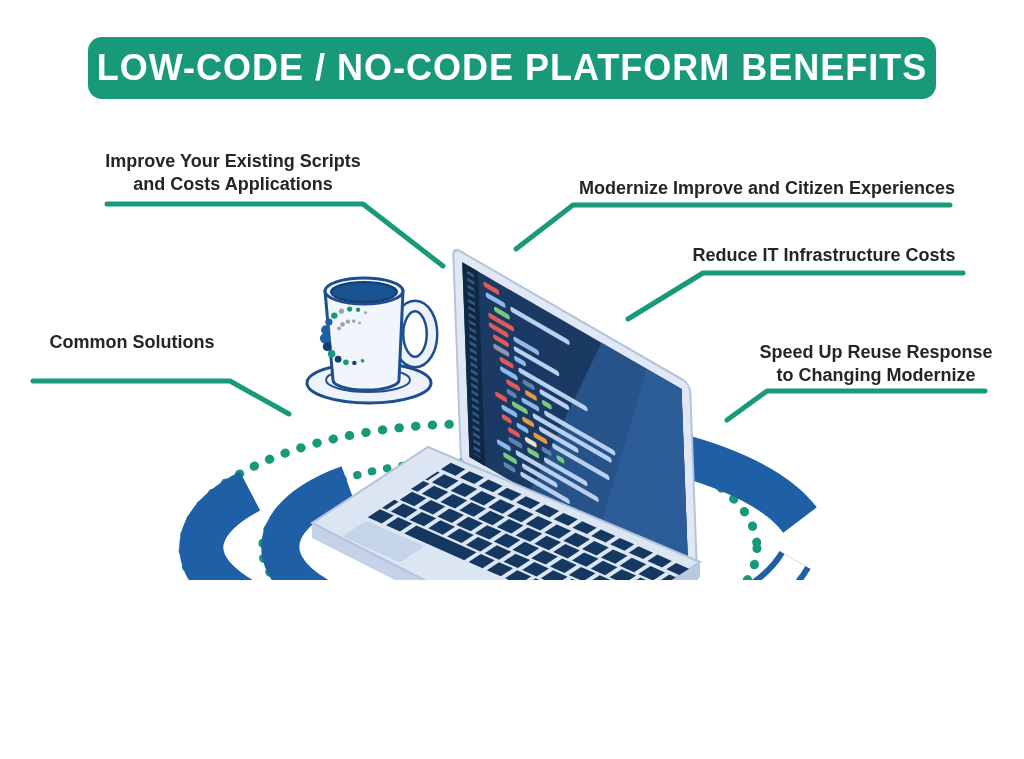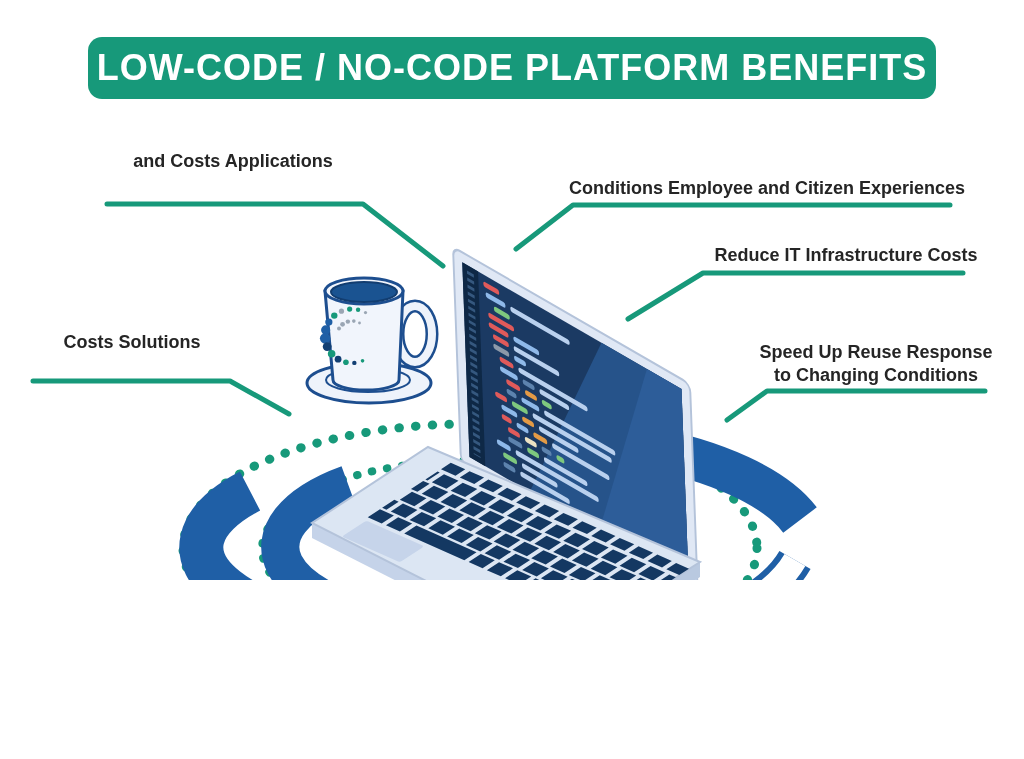--- a/index.html
+++ b/index.html
@@ -6,21 +6,21 @@
   .stage{position:relative;width:1024px;height:580px;background:#ffffff;overflow:hidden;
          font-family:"Liberation Sans",sans-serif;}
   .banner{position:absolute;left:88px;top:37px;width:848px;height:62px;border-radius:14px;
           background:#17997A;display:flex;align-items:center;justify-content:center;}
   .banner .t{color:#ffffff;font-weight:bold;font-size:36px;letter-spacing:1px;white-space:nowrap;}
   svg.art{position:absolute;left:0;top:0;}
   .benefit{position:absolute;transform:translateX(-50%);text-align:center;font-weight:bold;
            font-size:18px;line-height:23px;color:#252525;white-space:nowrap;}
   .b1{left:233px;top:150px;}
   .b2{left:767px;top:177px;}
-  .b3{left:846px;top:244px;}
+  .b3{left:824px;top:244px;}
   .b4{left:132px;top:331px;}
   .b5{left:876px;top:341px;}
   .logo{position:absolute;left:425px;top:690px;height:64px;display:flex;align-items:center;}
   .logo svg{display:block;}
   .logo-text{font-size:42px;font-weight:normal;color:#272727;letter-spacing:1px;line-height:1;
              margin-left:2px;margin-top:4px;}
   .logo-i{position:relative;display:inline-block;}
   .logo-i::after{content:"";position:absolute;left:50%;top:4px;transform:translateX(-50%);
                  width:8px;height:8px;border-radius:50%;background:#2D6FB7;}
 </style>
@@ -152,36 +152,37 @@
           <rect x="2" y="72" width="54" height="20" rx="2" fill="#c6d4ea"></rect>
         </g>
     </g>
   </svg>
 
   <div class="banner">
     <span class="t">LOW-CODE / NO-CODE PLATFORM BENEFITS</span>
   </div>
 
   <div class="benefit b1">
+    <div class="l">Improve Your Existing Scripts</div>
     <div class="l">and Costs Applications</div>
   </div>
   <div class="benefit b2">
-    <div class="l">Conditions Employee and Citizen Experiences</div>
+    <div class="l">Modernize Improve and Citizen Experiences</div>
     <div class="l"></div>
   </div>
   <div class="benefit b3">
     <div class="l">Reduce IT Infrastructure Costs</div>
     <div class="l"></div>
   </div>
   <div class="benefit b4">
-    <div class="l">Costs Solutions</div>
+    <div class="l">Common Solutions</div>
   </div>
   <div class="benefit b5">
     <div class="l">Speed Up Reuse Response</div>
-    <div class="l">to Changing Conditions</div>
+    <div class="l">to Changing Modernize</div>
   </div>
 
   <div class="logo">
     <svg width="50" height="60" viewBox="425 690 50 60">
       <g id="logodots">
           <circle cx="464.75" cy="705.1125046262034" r="1.2800000000000002" fill="#9aa6b4"></circle>
           <circle cx="459.3865455597054" cy="702.999783736688" r="1.7600000000000002" fill="#17997A"></circle>
           <circle cx="453.3004630164207" cy="702.574203387211" r="2.08" fill="#17997A"></circle>
           <circle cx="447.3807429944592" cy="704.0501553576775" r="2.08" fill="#9aa6b4"></circle>
           <circle cx="442.2068489346851" cy="707.283163185656" r="2.5600000000000005" fill="#17997A"></circle>

